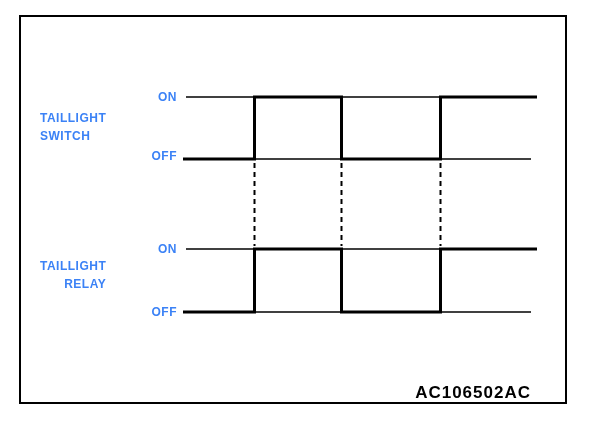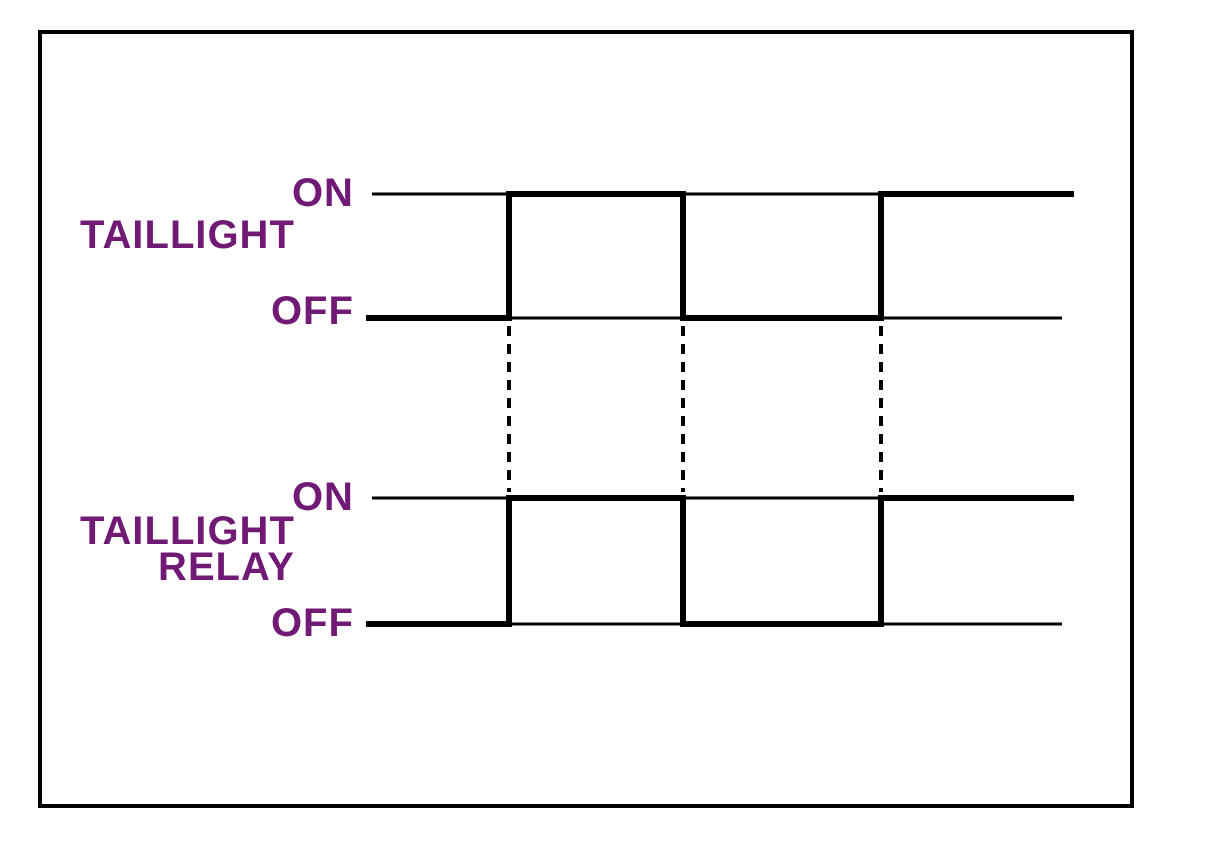--- a/index.html
+++ b/index.html
@@ -8,26 +8,26 @@
     width: 608px;
     height: 422px;
     background: #ffffff;
     color: #000000;
     font-family: "Liberation Sans", sans-serif;
     overflow: hidden;
   }
   .canvas svg { position: absolute; left: 0; top: 0; }
   .label {
     position: absolute;
-    font-size: 20px;
+    font-size: 12px;
     line-height: 18px;
     font-weight: bold;
     letter-spacing: 0.5px;
     white-space: nowrap;
-    color: #701a75;
+    color: #3b82f6;
   }
   .state-label { text-align: right; }
   .fig-code {
     position: absolute;
     font-size: 17px;
     line-height: 18px;
     font-weight: bold;
     letter-spacing: 1px;
     white-space: nowrap;
     text-align: right;
@@ -57,27 +57,29 @@
 
     <g stroke="#000000" fill="none">
       <line x1="186" y1="249" x2="537" y2="249" stroke-width="1.5"></line>
       <line x1="183" y1="312" x2="531" y2="312" stroke-width="1.5"></line>
       <path d="M183,312 L254.5,312 L254.5,249 L341.5,249 L341.5,312 L440.5,312 L440.5,249 L537,249" stroke-width="3"></path>
     </g>
   </svg>
 
   <div class="label" style="left:40px; top:109px;">
     <span style="display:block;">TAILLIGHT</span>
+    <span style="display:block;">SWITCH</span>
   </div>
 
   <div class="label state-label" style="left:107px; top:88px; width:70px;">ON</div>
   <div class="label state-label" style="left:107px; top:147px; width:70px;">OFF</div>
 
   <div class="label" style="left:40px; top:257px;">
     <span style="display:block;">TAILLIGHT</span>
     <span style="display:block;text-align:right;">RELAY</span>
   </div>
 
   <div class="label state-label" style="left:107px; top:240px; width:70px;">ON</div>
   <div class="label state-label" style="left:107px; top:303px; width:70px;">OFF</div>
 
+  <div class="fig-code" style="left:391px; top:384px; width:140px;">AC106502AC</div>
 
 </div>
 
 </body></html>

